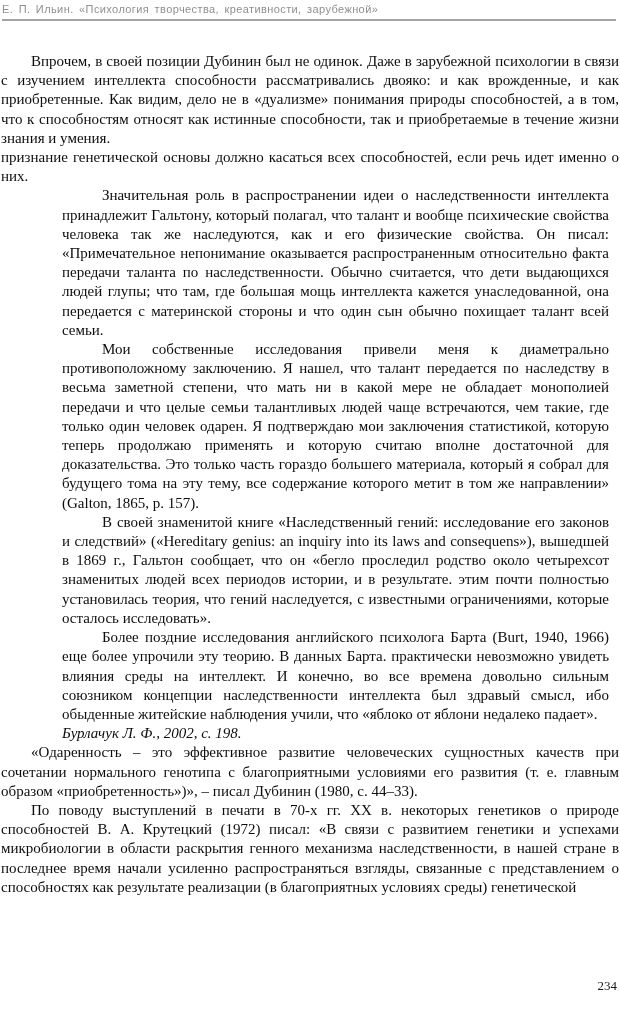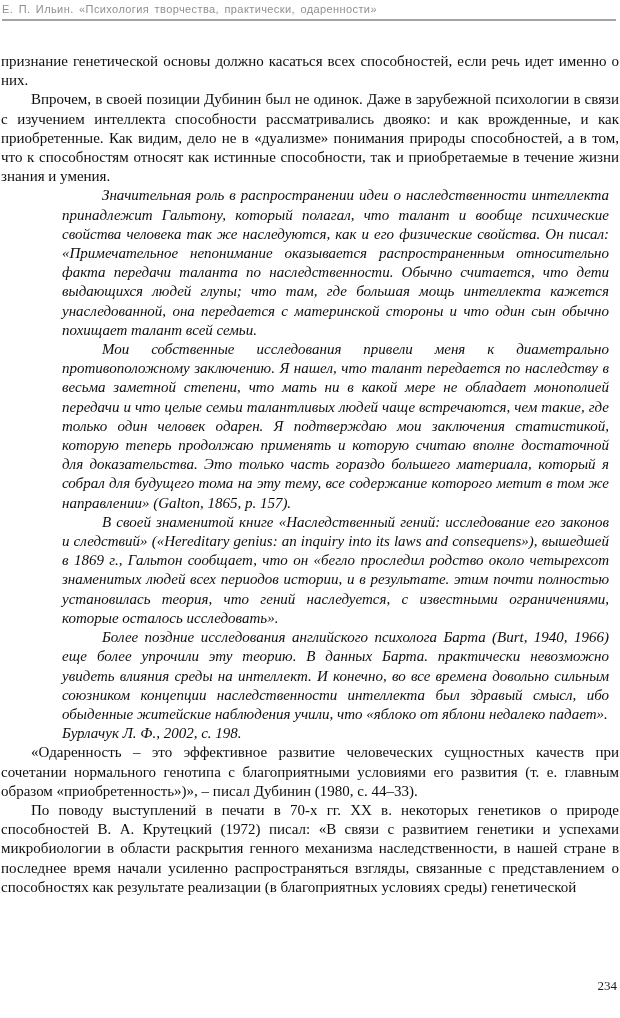--- a/index.html
+++ b/index.html
@@ -46,21 +46,20 @@
     margin: 0;
     padding: 0;
   }
   .body-par { text-indent: 30px; }
   .body-par.no-indent { text-indent: 0; }
 
   .quote-par {
     margin-left: 61px !important;
     margin-right: 10px !important;
     text-indent: 40px;
-    font-style: italic;
   }
   .quote-attr {
     margin-left: 61px !important;
     margin-right: 10px !important;
     font-style: italic;
     text-indent: 0;
   }
   .gap-before { margin-top: 6px !important; }
 
   .page-number {
@@ -70,27 +69,27 @@
     font-size: 13px;
     color: #1a1a1a;
   }
 </style>
 </head>
 <body>
 
 <div class="page">
 
   <header class="page-header">
-    <div class="running-title">Е. П. Ильин. «Психология творчества, практически, одаренности»</div>
+    <div class="running-title">Е. П. Ильин. «Психология творчества, креативности, зарубежной»</div>
     <div class="header-rule"></div>
   </header>
 
   <main class="content">
+    <p class="body-par">Впрочем, в своей позиции Дубинин был не одинок. Даже в зарубежной психологии в связи с изучением интеллекта способности рассматривались двояко: и как врожденные, и как приобретенные. Как видим, дело не в «дуализме» понимания природы способностей, а в том, что к способностям относят как истинные способности, так и приобретаемые в течение жизни знания и умения.</p>
     <p class="body-par no-indent">признание генетической основы должно касаться всех способностей, если речь идет именно о них.</p>
-    <p class="body-par">Впрочем, в своей позиции Дубинин был не одинок. Даже в зарубежной психологии в связи с изучением интеллекта способности рассматривались двояко: и как врожденные, и как приобретенные. Как видим, дело не в «дуализме» понимания природы способностей, а в том, что к способностям относят как истинные способности, так и приобретаемые в течение жизни знания и умения.</p>
     <p class="quote-par">Значительная роль в распространении идеи о наследственности интеллекта принадлежит Гальтону, который полагал, что талант и вообще психические свойства человека так же наследуются, как и его физические свойства. Он писал: «Примечательное непонимание оказывается распространенным относительно факта передачи таланта по наследственности. Обычно считается, что дети выдающихся людей глупы; что там, где большая мощь интеллекта кажется унаследованной, она передается с материнской стороны и что один сын обычно похищает талант всей семьи.</p>
     <p class="quote-par">Мои собственные исследования привели меня к диаметрально противоположному заключению. Я нашел, что талант передается по наследству в весьма заметной степени, что мать ни в какой мере не обладает монополией передачи и что целые семьи талантливых людей чаще встречаются, чем такие, где только один человек одарен. Я подтверждаю мои заключения статистикой, которую теперь продолжаю применять и которую считаю вполне достаточной для доказательства. Это только часть гораздо большего материала, который я собрал для будущего тома на эту тему, все содержание которого метит в том же направлении» (Galton, 1865, p. 157).</p>
     <p class="quote-par">В своей знаменитой книге «Наследственный гений: исследование его законов и следствий» («Hereditary genius: an inquiry into its laws and consequens»), вышедшей в 1869 г., Гальтон сообщает, что он «бегло проследил родство около четырехсот знаменитых людей всех периодов истории, и в результате. этим почти полностью установилась теория, что гений наследуется, с известными ограничениями, которые осталось исследовать».</p>
     <p class="quote-par">Более поздние исследования английского психолога Барта (Burt, 1940, 1966) еще более упрочили эту теорию. В данных Барта. практически невозможно увидеть влияния среды на интеллект. И конечно, во все времена довольно сильным союзником концепции наследственности интеллекта был здравый смысл, ибо обыденные житейские наблюдения учили, что «яблоко от яблони недалеко падает».</p>
     <p class="quote-attr">Бурлачук Л. Ф., 2002, с. 198.</p>
     <p class="body-par">«Одаренность – это эффективное развитие человеческих сущностных качеств при сочетании нормального генотипа с благоприятными условиями его развития (т. е. главным образом «приобретенность»)», – писал Дубинин (1980, с. 44–33).</p>
     <p class="body-par">По поводу выступлений в печати в 70-х гг. XX в. некоторых генетиков о природе способностей В. А. Крутецкий (1972) писал: «В связи с развитием генетики и успехами микробиологии в области раскрытия генного механизма наследственности, в нашей стране в последнее время начали усиленно распространяться взгляды, связанные с представлением о способностях как результате реализации (в благоприятных условиях среды) генетической</p>
   </main>
 
   <div class="page-number">234</div>

